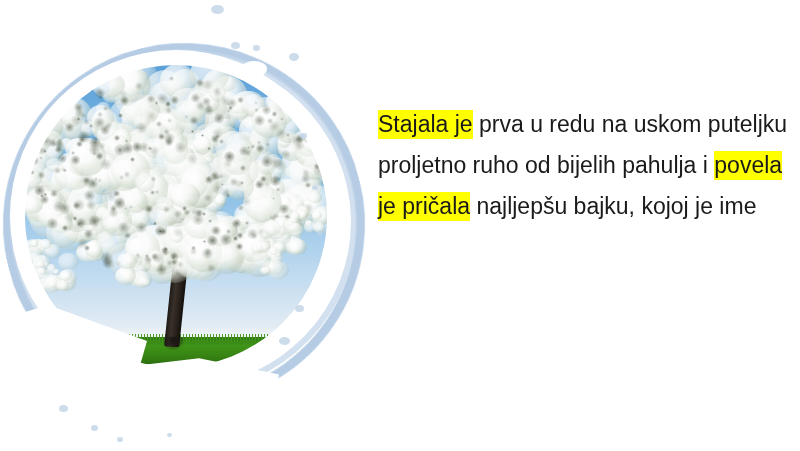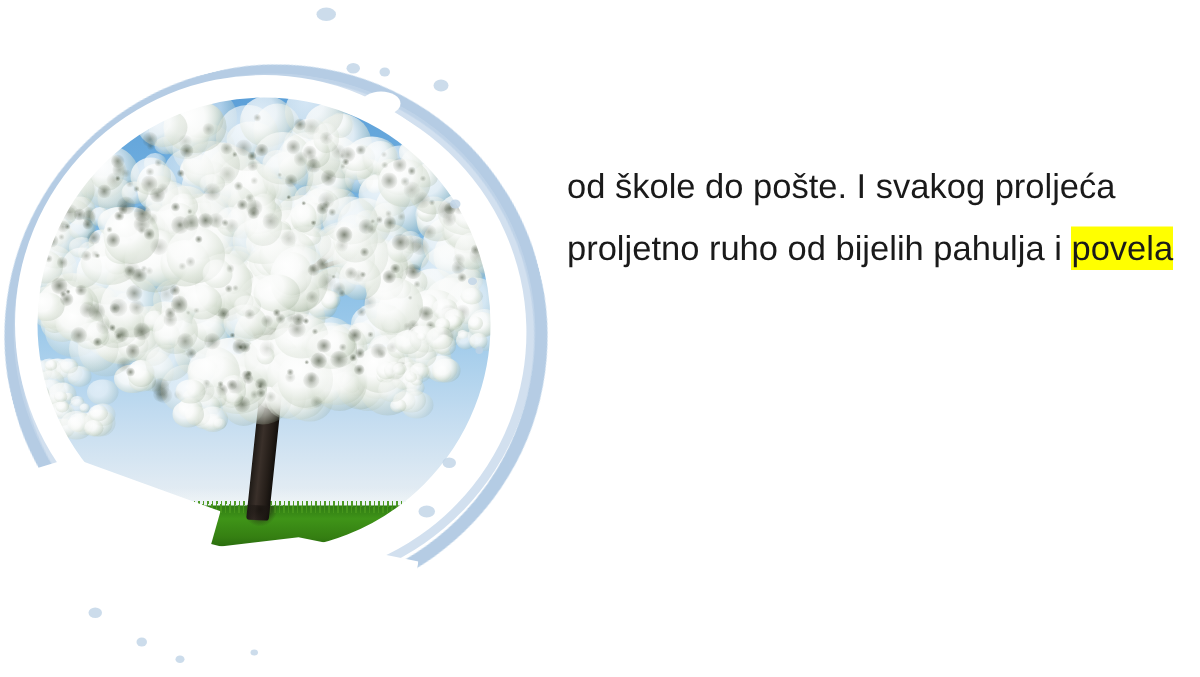--- a/index.html
+++ b/index.html
@@ -1059,19 +1059,20 @@
     <div class="splat-blue" style="left:122px;top:432px;width:6px;height:5px;"></div>
     <div class="splat-blue" style="left:172px;top:428px;width:5px;height:4px;"></div>
     <div class="splat" style="left:246px;top:56px;width:26px;height:16px;"></div>
     <div class="splat" style="left:40px;top:332px;width:40px;height:22px;"></div>
   </div>
 
   <div class="text-col">
 
 
     <div class="body-text" id="body-text">
-        <span class="body-line"><span>od škole do pošte. I svakog proljeća</span></span>
+        <span class="body-line"><span class="hl">Stajala je</span><span> prva u redu na uskom puteljku</span></span>
         <span class="body-line"><span>proljetno ruho od bijelih pahulja i </span><span class="hl">povela</span></span>
+        <span class="body-line"><span class="hl">je pričala</span><span> najljepšu bajku, kojoj je ime</span></span>
       </div>
 
   </div>
 
 </div>
 
 </body></html>

